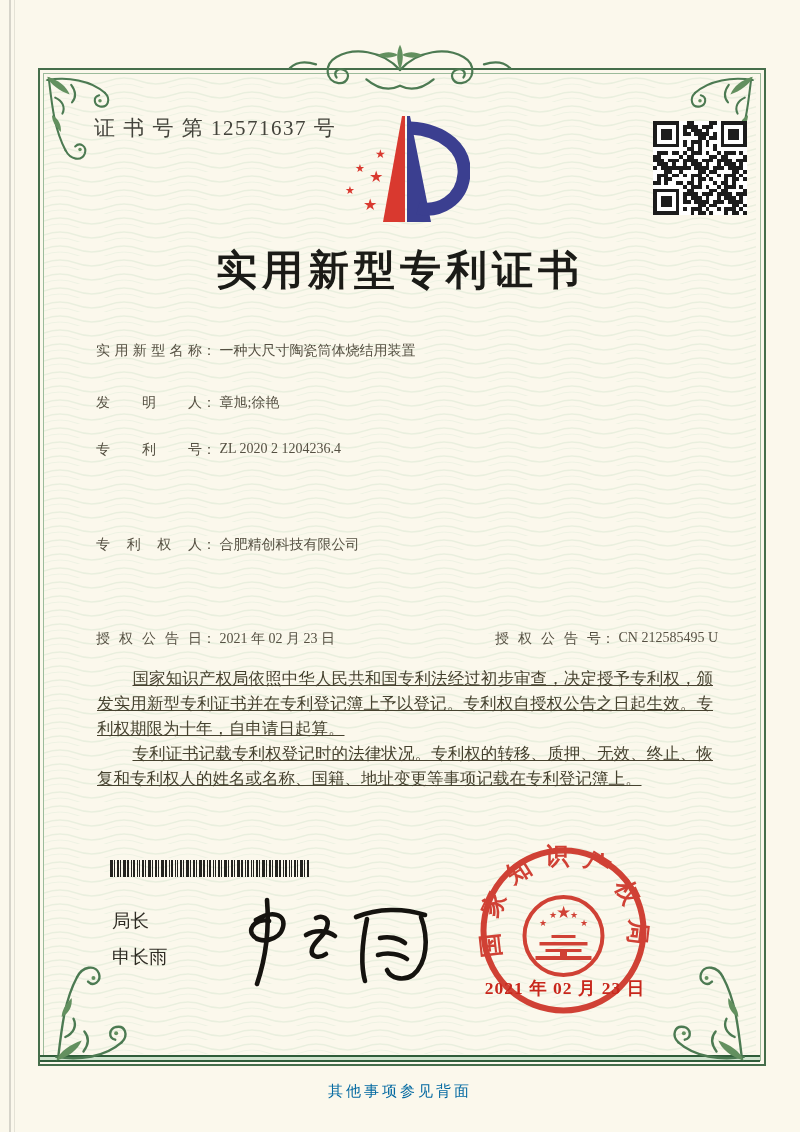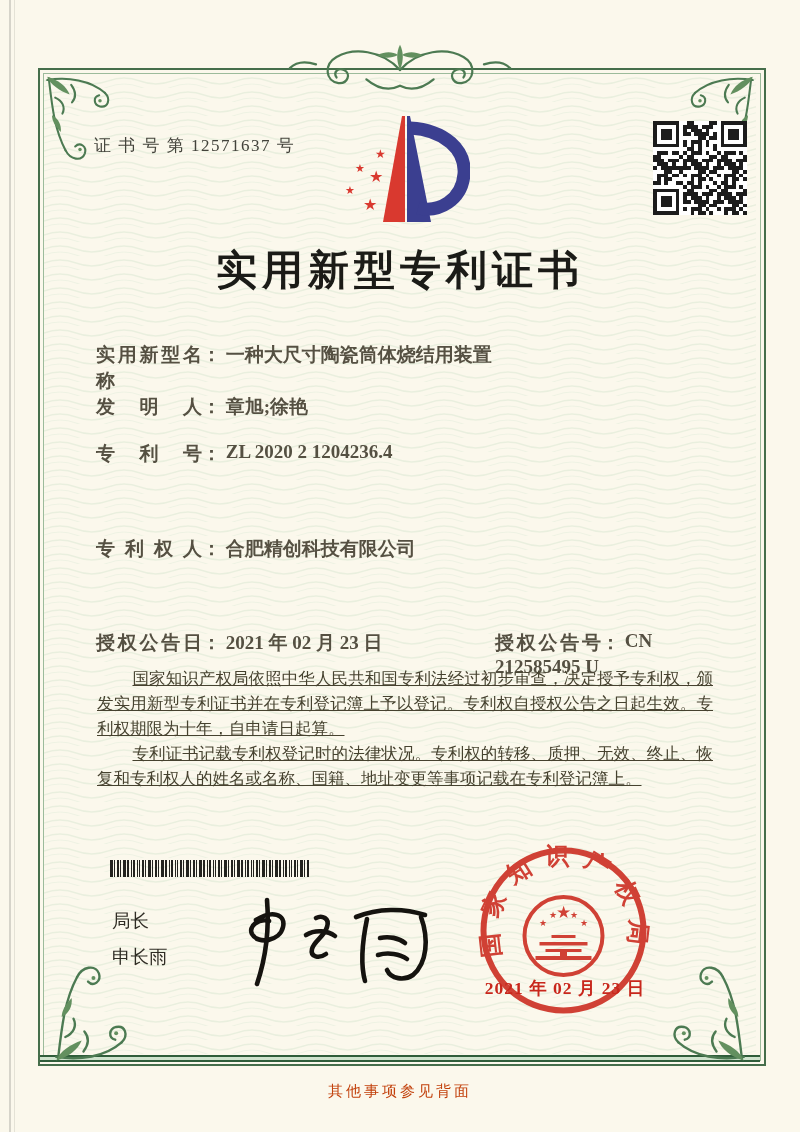--- a/index.html
+++ b/index.html
@@ -24,29 +24,29 @@
   
   .orn{position:absolute;color:#4c7a52;}
   .orn svg{display:block;width:100%;height:100%;}
   .orn-tl{left:42px;top:72px;width:84px;height:104px;}
   .orn-tr{left:674px;top:72px;width:84px;height:104px;transform:scaleX(-1);}
   .orn-bl{left:42px;top:948px;width:112px;height:118px;transform:scaleY(-1);}
   .orn-br{left:646px;top:948px;width:112px;height:118px;transform:scale(-1,-1);}
   .orn-top-center{left:286px;top:42px;width:228px;height:56px;}
 
   
-  .cert-number{position:absolute;left:94px;top:134px;font-size:17px;
+  .cert-number{position:absolute;left:94px;top:114px;font-size:21px;
     letter-spacing:1.5px;color:#43433b;}
   .logo{position:absolute;left:335px;top:112px;width:135px;height:116px;}
   .qr{position:absolute;left:653px;top:121px;width:94px;height:94px;background:#fff;}
   .page-title{position:absolute;left:0;width:800px;top:243px;text-align:center;
     font-size:41px;font-weight:700;letter-spacing:5px;color:#1b1b17;}
 
   
-  .frow{position:absolute;left:96px;width:640px;font-size:19px;color:#555042;font-weight:bold;}
+  .frow{position:absolute;left:96px;width:640px;font-size:14px;color:#555042;}
   .flabel{display:inline-block;width:106px;text-align:justify;text-align-last:justify;
     vertical-align:top;}
   .fcolon{vertical-align:top;}
   .fvalue{vertical-align:top;}
   .addr{display:inline-block;width:470px;line-height:24px;}
   .grant-right{position:absolute;left:399px;top:0;}
 
   
   .body-text{position:absolute;left:97px;top:666px;width:616px;font-size:16.5px;
     line-height:25px;color:#46422f;text-align:justify;}
@@ -58,21 +58,21 @@
   .barcode i{display:inline-block;height:100%;background:#23231e;}
   .signer{position:absolute;left:112px;top:903px;font-size:18.5px;color:#2f2c24;
     line-height:36px;}
   .signature{position:absolute;left:228px;top:890px;width:212px;height:102px;}
   .seal{position:absolute;left:476px;top:843px;width:175px;height:175px;}
   .seal-date{position:absolute;left:470px;top:976px;width:190px;text-align:center;
     font-size:17.5px;font-weight:700;color:#c8271c;letter-spacing:1px;}
   .page-number{position:absolute;left:0;width:800px;top:1030px;text-align:center;
     font-size:14.5px;color:#3c3a30;letter-spacing:1px;}
   .back-note{position:absolute;left:0;width:800px;top:1082px;text-align:center;
-    font-size:15px;color:#c2410c;letter-spacing:3px;}
+    font-size:15px;color:#0369a1;letter-spacing:3px;}
 </style>
 </head>
 <body>
 
 <div class="page">
 
   <div class="scan-edge"></div>
   <div class="scan-edge2"></div>
 
   <svg class="guilloche" width="712" height="982">

